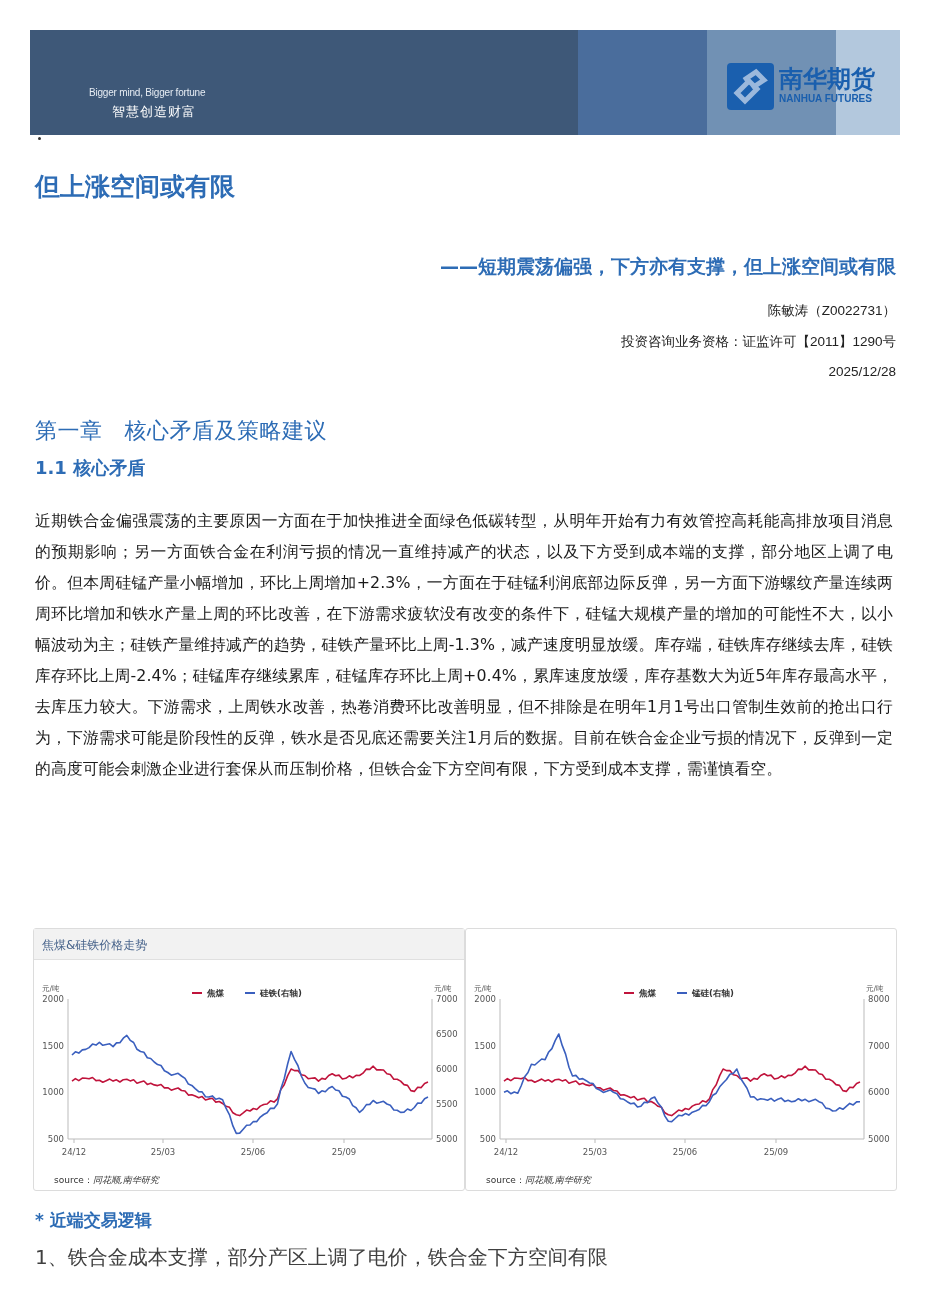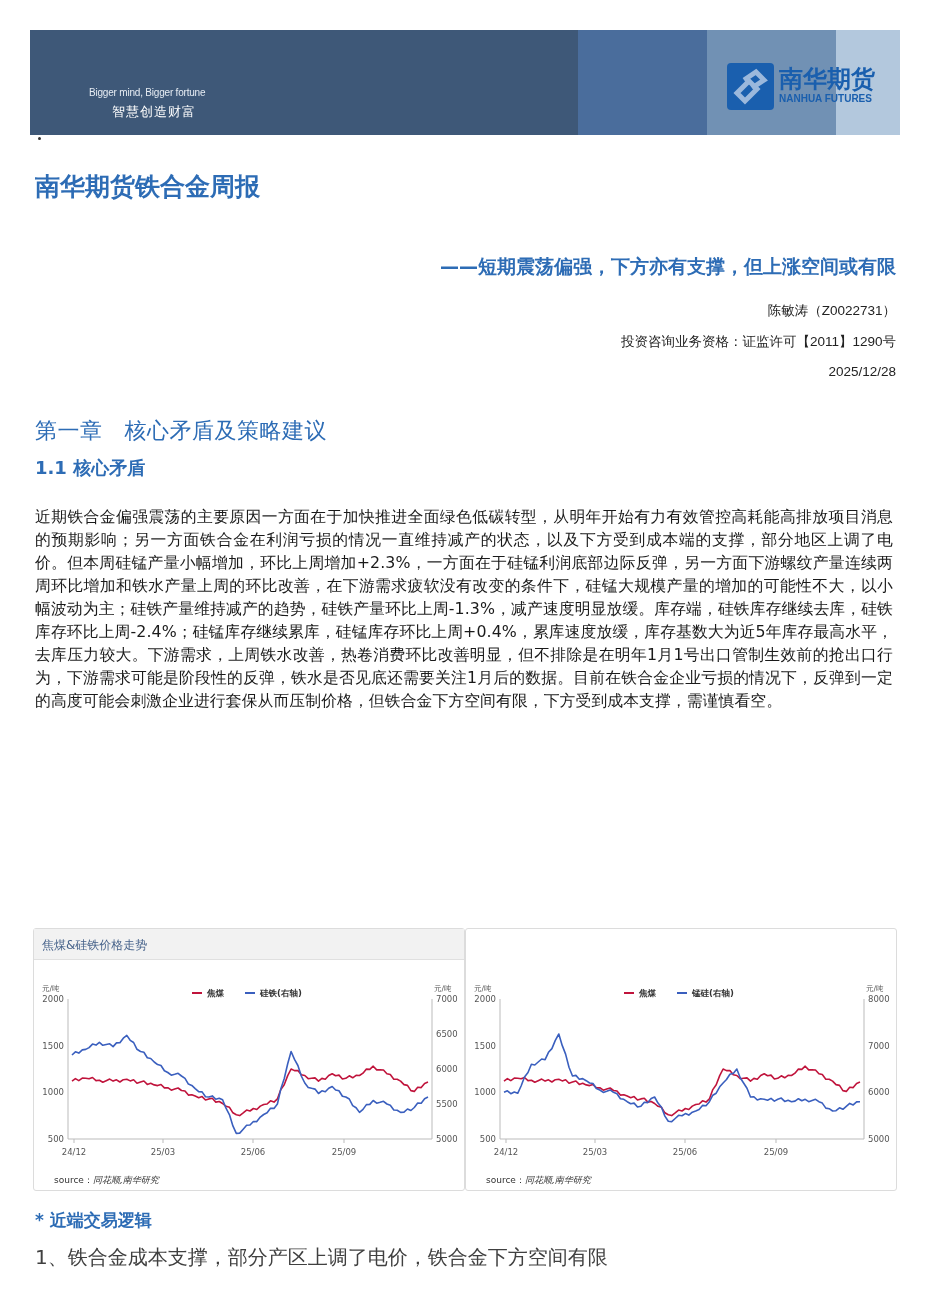--- a/index.html
+++ b/index.html
@@ -25,21 +25,21 @@
 
   .meta { position: absolute; right: 34px; font-size: 13.5px; color: #222; text-align: right; font-family: "Liberation Sans", sans-serif; }
   .meta.author { top: 302px; }
   .meta.license { top: 333px; }
   .meta.date { top: 364px; }
 
   .h1 { position: absolute; left: 35px; top: 416px; font-size: 22px; font-weight: normal; color: #2d6cb5; letter-spacing: 0.5px; }
   .h1 .gap { display: inline-block; width: 22px; }
   .h2 { position: absolute; left: 35px; top: 456px; font-size: 18px; font-weight: bold; color: #2d6cb5; }
 
-  .body-text { position: absolute; left: 35px; top: 505px; width: 858px; font-size: 15.8px; line-height: 23px; color: #1a1a1a; text-align: justify; letter-spacing: 0.1px; }
+  .body-text { position: absolute; left: 35px; top: 505px; width: 858px; font-size: 15.8px; line-height: 31px; color: #1a1a1a; text-align: justify; letter-spacing: 0.1px; }
 
   .chart-card { position: absolute; top: 928px; width: 432px; height: 263px; border: 1px solid #dcdcdc; border-radius: 3px; background: #fff; }
   .chart-card.left { left: 33px; }
   .chart-card.right { left: 465px; }
   .chart-head { height: 31px; background: #f2f2f2; border-bottom: 1px solid #e0e0e0; padding: 8px 0 0 8px; font-size: 12px; color: #46628a; }
   .chart-svg { position: absolute; left: 0; top: 32px; }
   .chart-source { position: absolute; left: 20px; top: 245px; font-size: 9px; color: #333; }
   .chart-source .src-val { font-style: italic; }
 
   .h3 { position: absolute; left: 35px; top: 1209px; font-size: 17px; font-weight: bold; color: #2d6cb5; }
@@ -63,21 +63,21 @@
     </div>
     <div class="logo-text">
       <span class="logo-cn">南华期货</span>
       <span class="logo-en">NANHUA FUTURES</span>
     </div>
   </div>
 </div>
 
 <div class="dot"></div>
 
-<h1 class="title">南华期货铁合金周报</h1>
+<h1 class="title">但上涨空间或有限</h1>
 <div class="subtitle">——短期震荡偏强，下方亦有支撑，但上涨空间或有限</div>
 
 <div class="meta author">陈敏涛（Z0022731）</div>
 <div class="meta license">投资咨询业务资格：证监许可【2011】1290号</div>
 <div class="meta date">2025/12/28</div>
 
 <div class="h1">
   <span>第一章</span><span class="gap"></span><span>核心矛盾及策略建议</span>
 </div>
 <div class="h2">1.1 核心矛盾</div>

